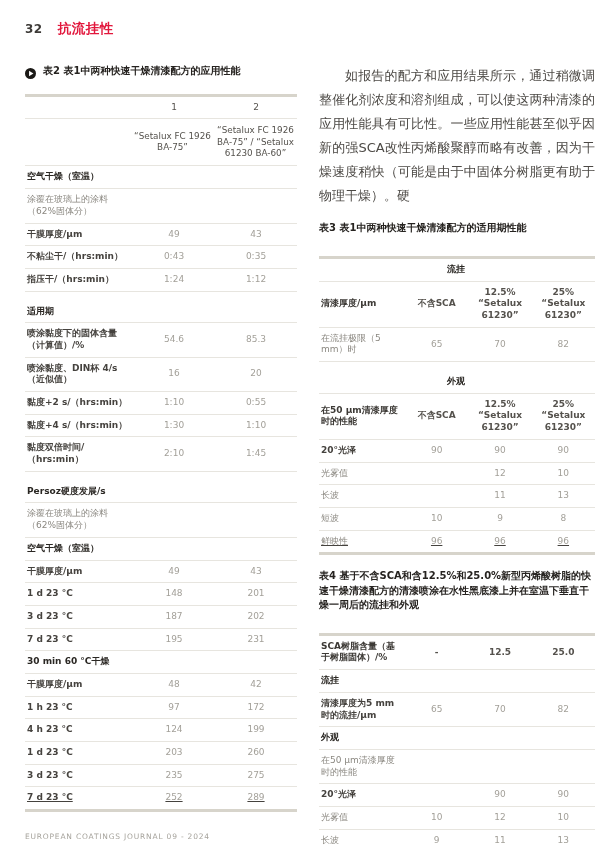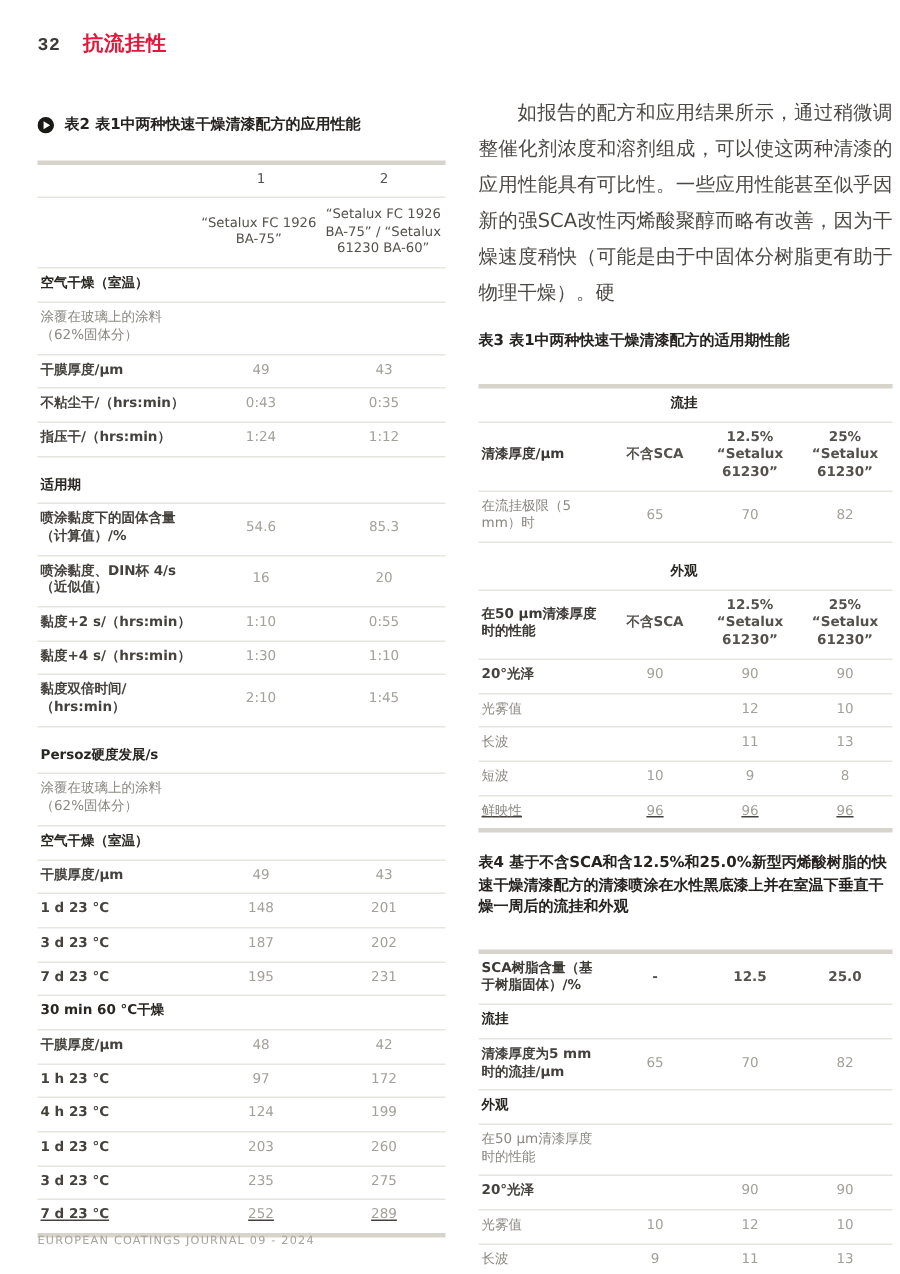--- a/index.html
+++ b/index.html
@@ -7,32 +7,32 @@
   body {
     width:600px; height:849px;
     font-family:"DejaVu Sans","Liberation Sans",sans-serif;
     color:#45423e;
     position:relative;
     overflow:hidden;
   }
   .page { width:600px; height:849px; padding:16px 25px 0 25px; position:relative; }
 
   
-  .page-header { display:flex; align-items:baseline; gap:15px; margin-top:4px;font-family:Liberation Mono, monospace; }
+  .page-header { display:flex; align-items:baseline; gap:15px; margin-top:4px; }
   .page-num  { font-size:12px; font-weight:bold; color:#3d3a37; letter-spacing:.5px; }
   .page-title{ font-size:13.5px; font-weight:bold; color:#e2173c; letter-spacing:.5px; }
 
   
   .columns { display:flex; gap:22px; margin-top:26px; }
   .col-left  { width:272px; flex:none; }
   .col-right { width:276px; flex:none; }
 
   
   .caption { font-size:10px; font-weight:bold; color:#262320; line-height:1.45; }
-  .caption-row { display:flex; gap:7px; align-items:flex-start;margin-top:13px; }
+  .caption-row { display:flex; gap:7px; align-items:flex-end; }
   .marker { width:11px; height:11px; flex:none; margin-top:1px; }
 
   
   .para { font-size:13px; line-height:1.84; color:#4c4945; text-align:justify; text-indent:2em; }
 
   
   .tbl { border-top:3px solid #d7d4cb; border-bottom:3px solid #d7d4cb; }
   .trow { display:flex; align-items:center; border-bottom:1px solid #e7e5df;
           padding:5px 0 5px 2px; min-height:21px; font-size:9px; line-height:1.3; }
   .trow:last-child { border-bottom:none;text-decoration:underline; }
@@ -55,21 +55,21 @@
   .trow[data-type="colname"] { padding:6px 0; }
   .trow[data-type="colname"] .cell-val { color:#55524d; font-size:8.8px; padding:0 3px; }
 
   .trow[data-type="gap"] { min-height:9px; padding:0; border-bottom:none; }
 
   .mt8  { margin-top:20px; }
   .mt14 { margin-top:14px; }
   .mt15 { margin-top:15px; }
 
   
-  .footer { position:absolute; left:25px; bottom:18px; font-size:7.5px;
+  .footer { position:absolute; left:25px; bottom:8px; font-size:7.5px;
             letter-spacing:.8px; color:#a6a39c; }
 </style>
 </head>
 <body>
 
 <div class="page">
 
   <div class="page-header">
     <span class="page-num">32</span>
     <span class="page-title">抗流挂性</span>

